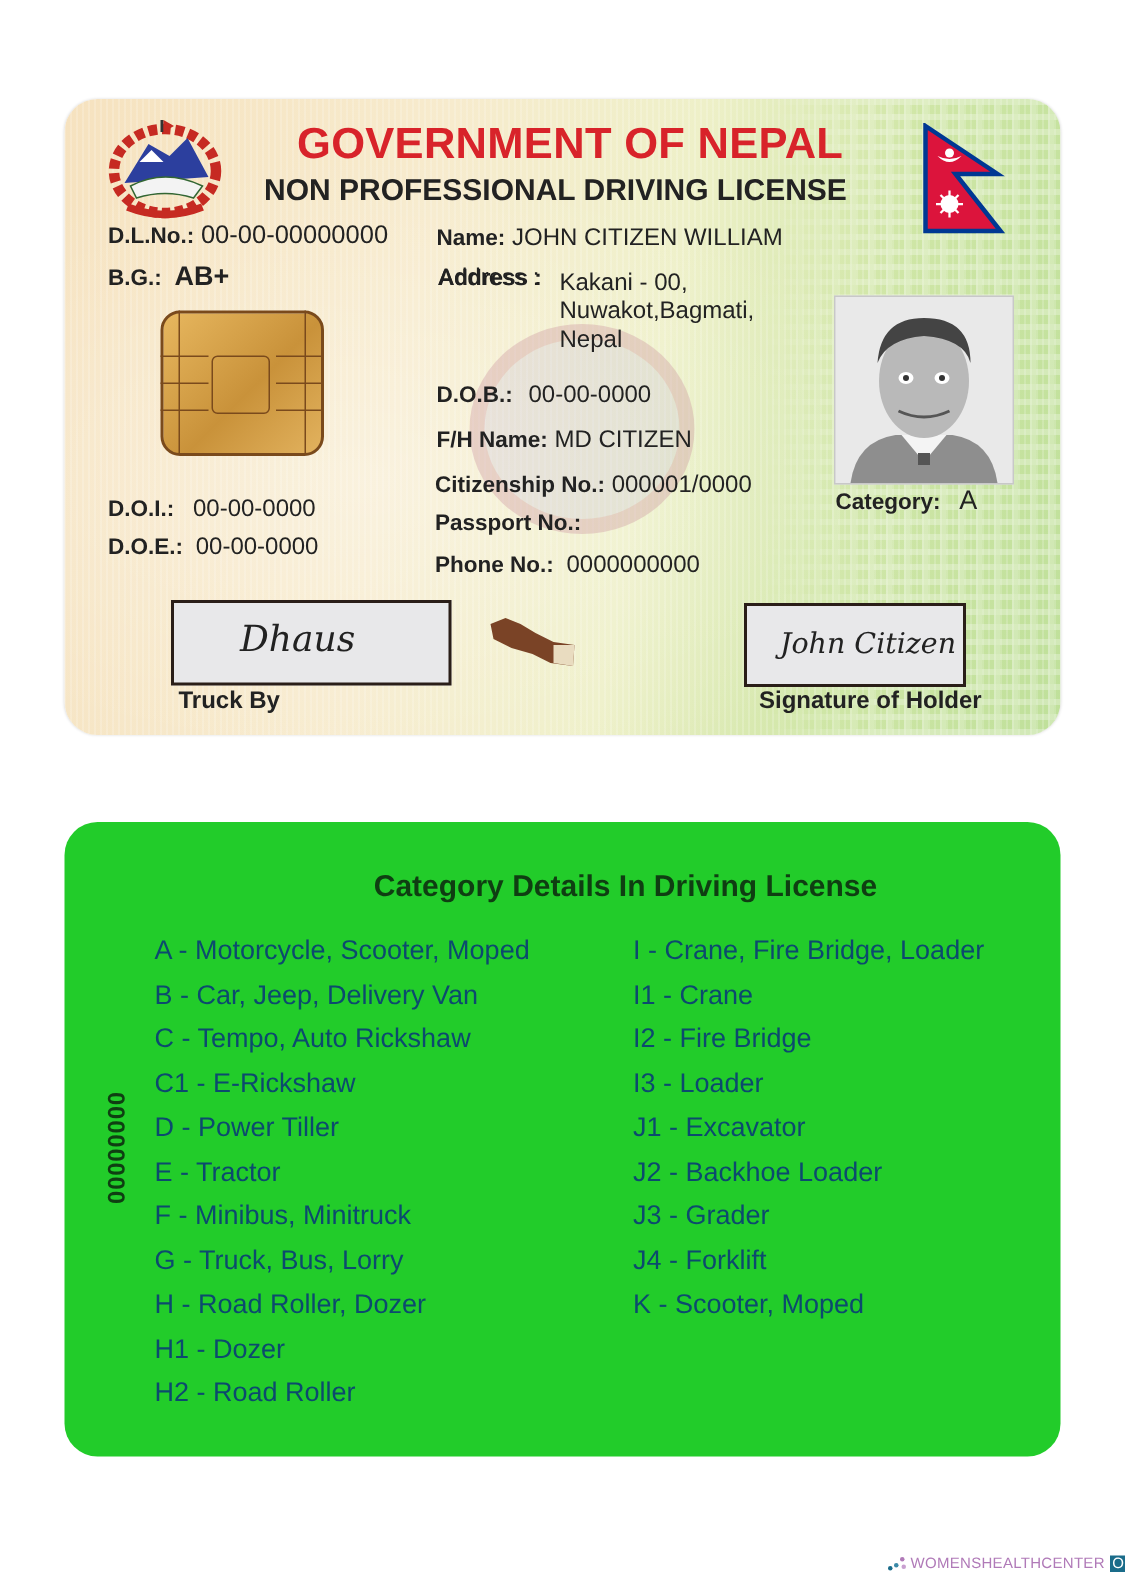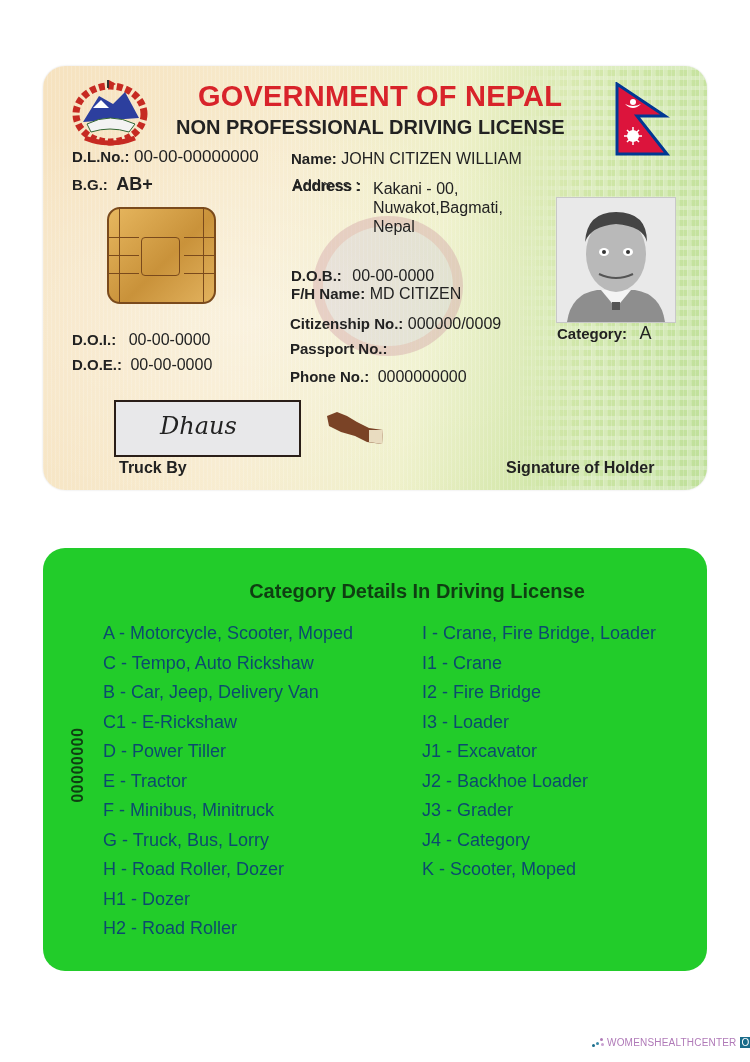--- a/index.html
+++ b/index.html
@@ -135,31 +135,31 @@
     <span class="lbl">Name:</span>
     <span class="val">JOHN CITIZEN WILLIAM</span>
   </div>
   <div class="abs" style="left:249px;top:111px;">Address :</div>
   <div class="abs lbl" style="left:249px;top:111px;">Address :</div>
   <div class="abs val" style="left:330px;top:113px;line-height:19px;">
     <div>Kakani - 00,</div>
     <div>Nuwakot,Bagmati,</div>
     <div>Nepal</div>
   </div>
-  <div class="abs" style="left:248px;top:201px;">
+  <div class="abs" style="left:248px;top:189px;">
     <span class="lbl">D.O.B.:</span>
     <span class="val" style="margin-left:6px;">00-00-0000</span>
   </div>
   <div class="abs" style="left:248px;top:219px;">
     <span class="lbl">F/H Name:</span>
     <span class="val">MD CITIZEN</span>
   </div>
   <div class="abs" style="left:247px;top:249px;">
     <span class="lbl">Citizenship No.:</span>
-    <span class="val">000000/0009</span>
+    <span class="val">000001/0000</span>
   </div>
   <div class="abs" style="left:247px;top:274px;">
     <span class="lbl">Passport No.:</span>
     <span class="val"></span>
   </div>
   <div class="abs" style="left:247px;top:302px;">
     <span class="lbl">Phone No.:</span>
     <span class="val" style="margin-left:4px;">0000000000</span>
   </div>
 
@@ -188,50 +188,53 @@
       <path d="M2 6 L12 2 L22 6 L32 12 L44 18 L58 20 L57 34 L42 32 L30 26 L16 22 L4 16 Z" fill="#7a4326"></path>
       <path d="M44 20 L58 20 L57 34 L44 32 Z" fill="#e9dcc0"></path>
     </svg>
   </div>
 
   <div class="abs sig-box" style="left:24px;top:334px;width:183px;height:53px;margin-left:47px;">
     <div class="sig-text" style="position:absolute;left:44px;top:10px;font-size:24px;">Dhaus</div>
   </div>
   <div class="abs lbl" style="left:76px;top:393px;font-size:16px;">Truck By</div>
 
+  <div class="abs sig-box" style="left:453px;top:336px;width:144px;height:52px;">
+    <div class="sig-text" style="position:absolute;left:22px;top:14px;font-size:19px;">John Citizen</div>
+  </div>
   <div class="abs lbl" style="left:463px;top:393px;font-size:16px;">Signature of Holder</div>
 </div>
 
 <div class="abs back">
   <div class="abs back-title">Category Details In Driving License</div>
   <div class="abs serial">00000000</div>
 
   <div class="abs col" style="left:60px;top:71px;">
     <div>A - Motorcycle, Scooter, Moped</div>
+    <div>B - Car, Jeep, Delivery Van</div>
     <div>C - Tempo, Auto Rickshaw</div>
-    <div>B - Car, Jeep, Delivery Van</div>
     <div>C1 - E-Rickshaw</div>
     <div>D - Power Tiller</div>
     <div>E - Tractor</div>
     <div>F - Minibus, Minitruck</div>
     <div>G - Truck, Bus, Lorry</div>
     <div>H - Road Roller, Dozer</div>
     <div>H1 - Dozer</div>
     <div>H2 - Road Roller</div>
   </div>
 
   <div class="abs col" style="left:379px;top:71px;">
     <div>I - Crane, Fire Bridge, Loader</div>
     <div>I1 - Crane</div>
     <div>I2 - Fire Bridge</div>
     <div>I3 - Loader</div>
     <div>J1 - Excavator</div>
     <div>J2 - Backhoe Loader</div>
     <div>J3 - Grader</div>
-    <div>J4 - Category</div>
+    <div>J4 - Forklift</div>
     <div>K - Scooter, Moped</div>
   </div>
 </div>
 
 <div class="abs wm">
   <div class="dots">
     <span style="left:0;top:6px;background:#1a6c8a;"></span>
     <span style="left:4px;top:4px;background:#3a8aa8;"></span>
     <span style="left:8px;top:0;background:#b07ab8;"></span>
     <span style="left:9px;top:5px;background:#c9a0d0;"></span>

